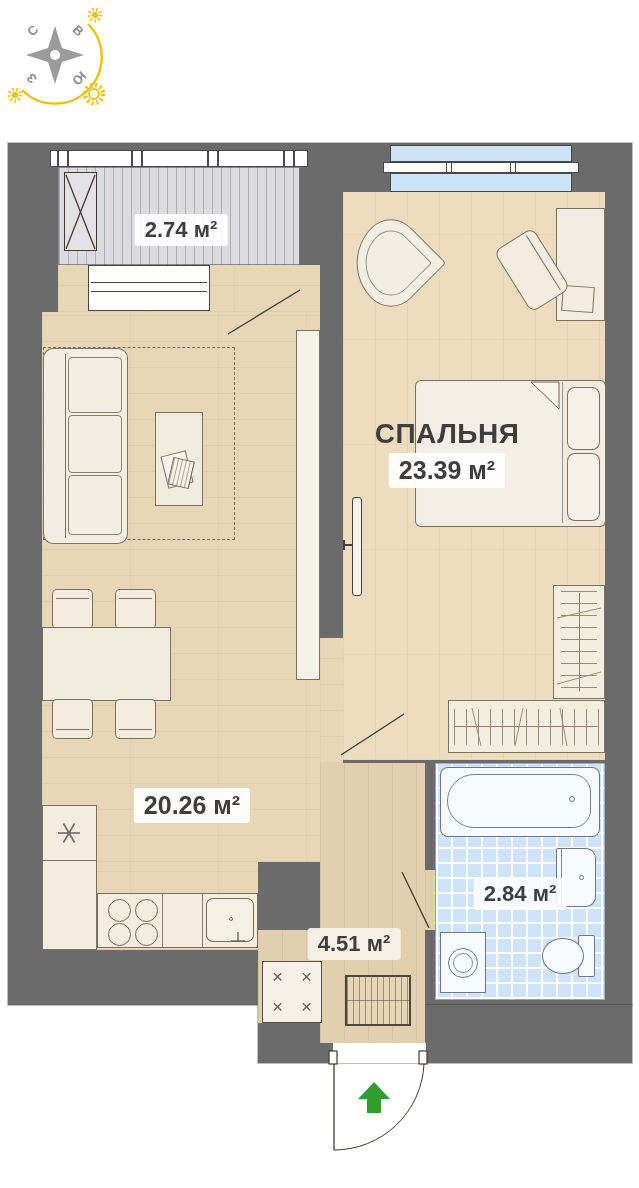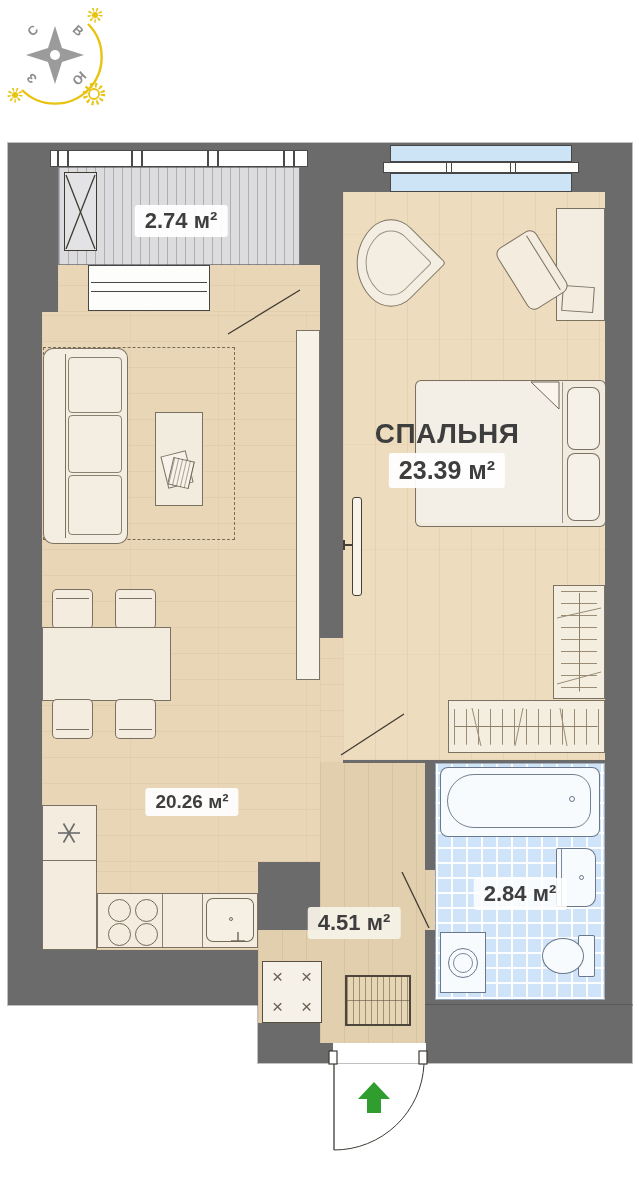--- a/index.html
+++ b/index.html
@@ -18,21 +18,21 @@
       repeating-linear-gradient(90deg,rgba(130,95,55,.10) 0 1px,transparent 1px 24px);}
   .floor-balcony{background-color:#dcdcde;border:1px solid rgba(70,70,75,.55);background-image:
       repeating-linear-gradient(90deg,rgba(120,120,125,.45) 0 1px,transparent 1px 9px);}
   .floor-tile{background-color:#cfe4f8;border:1px solid rgba(60,80,110,.45);background-image:
       repeating-linear-gradient(0deg,rgba(255,255,255,.92) 0 2px,transparent 2px 15px),
       repeating-linear-gradient(90deg,rgba(255,255,255,.92) 0 2px,transparent 2px 15px);}
   .furn{position:absolute;box-sizing:border-box;background:#f3ecdf;border:1.5px solid rgba(93,83,66,.8);}
   .bathf{background:#f8fbfe;border-color:rgba(70,88,110,.8);}
   .chip{position:absolute;transform:translateX(-50%);padding:2px 10px;background:rgba(255,255,255,.93);
         border-radius:3px;font-weight:bold;color:#3e3e3e;white-space:nowrap;line-height:1.25;}
-  .chip-beige{background:rgba(246,241,231,.95);}
+  .chip-beige{background:rgba(246,241,231,.95);margin-top:21px;}
   .room-name{position:absolute;transform:translateX(-50%);font-weight:bold;color:#3e3e3e;
         white-space:nowrap;letter-spacing:.5px;}
   .glz{position:absolute;box-sizing:border-box;background:#cde4f6;border:1px solid #474747;}
   .wframe{position:absolute;box-sizing:border-box;background:#fdfdfb;border:1px solid #474747;}
   .tick{position:absolute;top:0;bottom:0;width:4px;border-left:1px solid #474747;border-right:1px solid #474747;}
   .post{position:absolute;top:0;bottom:0;width:8px;border-left:2px solid #4a4a4a;border-right:2px solid #4a4a4a;}
   .burner{position:absolute;width:21px;height:21px;border:1.2px solid rgba(93,83,66,.85);border-radius:50%;}
   .wardrobe-v{background-color:#f4eee1;background-image:
       linear-gradient(#8d8066,#8d8066),
       repeating-linear-gradient(180deg,#9a8d73 0 1px,transparent 1px 12px);
@@ -237,21 +237,21 @@
       <text x="31" y="33" transform="rotate(-42 31 29)">С</text>
       <text x="76" y="33" transform="rotate(42 76 29)">В</text>
       <text x="30" y="80" transform="rotate(-136 30 76)">З</text>
       <text x="77" y="80" transform="rotate(136 77 76)">Ю</text>
     </g>
   </svg>
 
   <div class="room-name" style="left:447px;top:418px;font-size:28px;">СПАЛЬНЯ</div>
   <div class="chip" style="left:447px;top:453px;font-size:25px;">23.39 м²</div>
 
-  <div class="chip" style="left:192px;top:788px;font-size:19px;text-align:center;">20.26 м²</div>
+  <div class="chip" style="left:192px;top:788px;font-size:25px;text-align:center;">20.26 м²</div>
 
   <div class="chip" style="left:520px;top:878px;font-size:22px;background:rgba(255,255,255,.85);">2.84 м²</div>
 
   <div class="chip chip-beige" style="left:354px;top:907px;font-size:22px;">4.51 м²</div>
 
-  <div class="chip" style="left:181px;top:205px;font-size:22px;">2.74 м²</div>
+  <div class="chip" style="left:181px;top:214px;font-size:22px;">2.74 м²</div>
 
 </div>
 
 </body></html>

